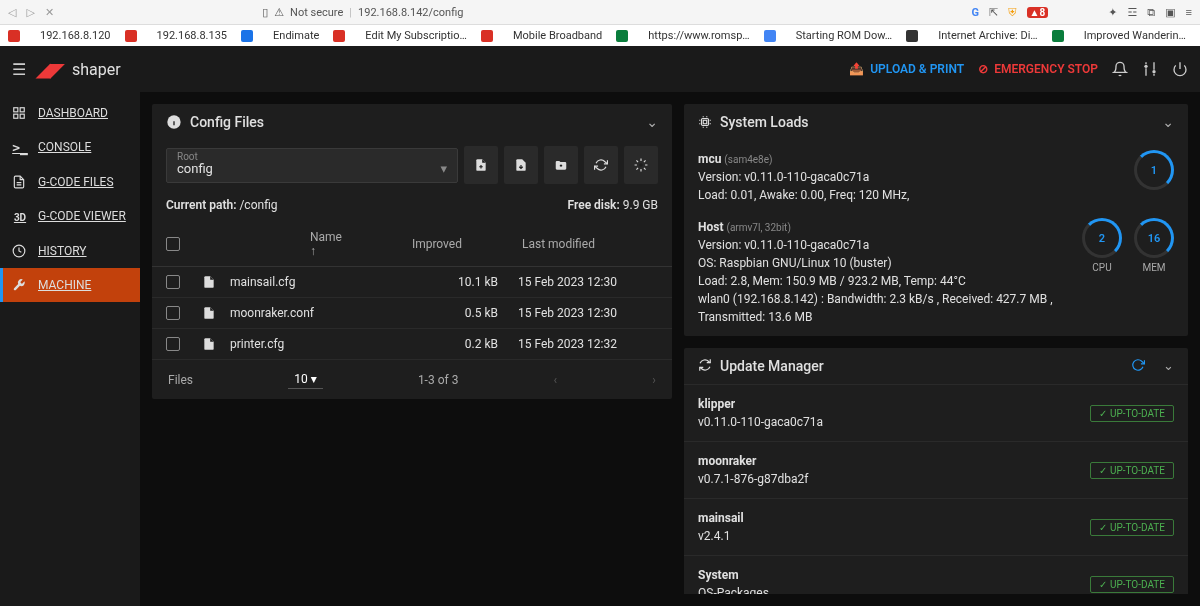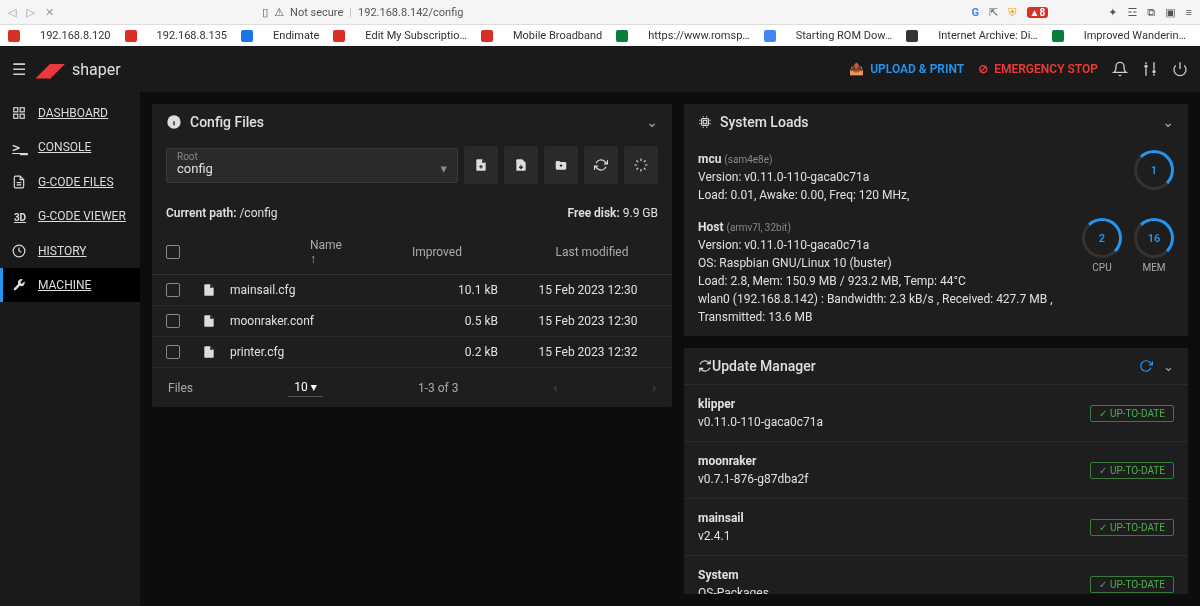--- a/index.html
+++ b/index.html
@@ -22,67 +22,67 @@
 .topbar .brand-logo { color: #ed3939; font-weight: bold; font-size: 18px; }
 .topbar .right { margin-left: auto; display: flex; align-items: center; gap: 14px; }
 .btn-upload { color: #2196f3; font-weight: 600; font-size: 12px; display: flex; align-items: center; gap: 6px; cursor: pointer; }
 .btn-estop { color: #ed3939; font-weight: 600; font-size: 12px; display: flex; align-items: center; gap: 6px; cursor: pointer; }
 .icon-btn { color: #ccc; cursor: pointer; font-size: 16px; }
 
 
 .layout { display: flex; height: calc(606px - 24px - 22px - 46px); }
 .sidebar { width: 140px; background: #1a1a1a; padding-top: 4px; }
 .sb-item { display: flex; gap: 10px; padding: 10px 12px; font-size: 12px; color: #ddd; cursor: pointer; text-decoration: underline; }
-.sb-item.active { background: #000000; border-left: 3px solid #2196f3; padding-left: 9px; }
+.sb-item.active { background: #c2410c; border-left: 3px solid #2196f3; padding-left: 9px; }
 .sb-icon { width: 16px; text-align: center; font-size: 13px; }
 
 
 .main { flex: 1; padding: 12px; display: flex; gap: 12px; overflow: hidden; }
 .col-left { width: 520px; }
 .col-right { flex: 1; display: flex; flex-direction: column; gap: 12px; overflow-y: auto; }
 
 
 .panel { background: #1e1e1e; border-radius: 2px; }
 .panel-header { display: flex; align-items: center; gap: 8px; padding: 10px 14px; font-size: 14px; font-weight: 500; }
 .panel-header .collapse { margin-left: auto; color: #aaa; cursor: pointer; }
 
 
 .root-row { display: flex; gap: 6px; align-items: center; padding: 6px 14px 10px; }
 .root-select { flex: 1; background: #2a2a2a; border: 1px solid #3a3a3a; padding: 12px 10px 6px; position: relative; color: #e0e0e0; font-size: 13px; border-radius: 2px; }
 .root-select .label { position: absolute; top: 2px; left: 10px; font-size: 10px; color: #888; }
 .root-select::after { content: "▾"; position: absolute; right: 10px; top: 12px; color: #888; }
 .action-btn { width: 34px; height: 38px; background: #2a2a2a; display: flex; align-items: center; justify-content: center; color: #ddd; cursor: pointer; border-radius: 2px; }
 
-.path-row { display: flex; justify-content: space-between; padding: 4px 14px 10px; font-size: 12px; margin-top: 8px; }
+.path-row { display: flex; justify-content: space-between; padding: 4px 14px 10px; font-size: 12px; }
 .path-row b { font-weight: 600; }
 
 .file-table { width: 100%; font-size: 12px; }
 .file-table .thead, .file-table .trow { display: grid; grid-template-columns: 36px 28px 1fr 100px 140px; align-items: center; padding: 8px 14px; }
 .file-table .thead { color: #aaa; border-bottom: 1px solid #333; gap: 40px; }
 .file-table .trow { border-bottom: 1px solid #2a2a2a; }
 .chk { width: 14px; height: 14px; border: 1.5px solid #888; border-radius: 2px; cursor: pointer; }
 .fsize { text-align: right; padding-right: 20px; }
-.fdate { text-align: center; }
+.fdate { text-align: left; }
 
 .pagination { display: flex; align-items: center; gap: 14px; justify-content: space-between; padding: 10px 16px; font-size: 12px; color: #aaa; }
 .pag-select { color: #fff; border-bottom: 1px solid #555; padding: 2px 6px; }
 
 
 .sysload-body { display: flex; flex-direction: column; gap: 14px; padding: 10px 14px; font-size: 12px; }
 .sysload-row { display: flex; align-items: flex-start; }
 .sysload-text { flex: 1; line-height: 1.5; }
 .sysload-chip { font-size: 10px; color: #888; }
 .gauge { width: 40px; height: 40px; border-radius: 50%; border: 3px solid #333; display: flex; align-items: center; justify-content: center; color: #2196f3; font-size: 11px; font-weight: 600; position: relative; }
 .gauge.blue { border-top-color: #2196f3; border-right-color: #2196f3; }
 .gauge-label { font-size: 10px; text-align: center; color: #aaa; margin-top: 4px; }
 .gauges { display: flex; gap: 12px; }
 .gauge-wrap { display: flex; flex-direction: column; align-items: center; }
 
 
-.upd-header { display: flex; align-items: center; padding: 10px 14px; }
+.upd-header { display: flex; align-items: flex-start; gap: 8px; padding: 10px 14px; }
 .upd-header .title { font-size: 14px; font-weight: 500; }
 .upd-header .refresh { margin-left: auto; color: #2196f3; cursor: pointer; }
 .upd-header .collapse { color: #aaa; cursor: pointer; margin-left: 10px; }
 .upd-item { display: flex; align-items: center; padding: 10px 14px; border-top: 1px solid #2a2a2a; font-size: 12px; }
 .upd-item .info { line-height: 1.5; }
 .upd-item .badge { margin-left: auto; border: 1px solid #3a7a3a; color: #4caf50; font-size: 10px; padding: 2px 8px; border-radius: 2px; }
 svg { display: block; }
 </style>
 </head>
 <body>

